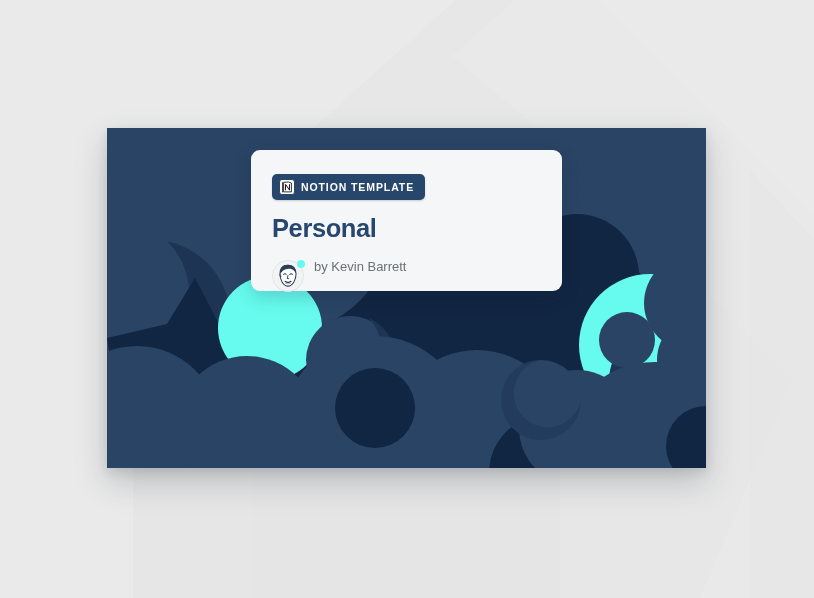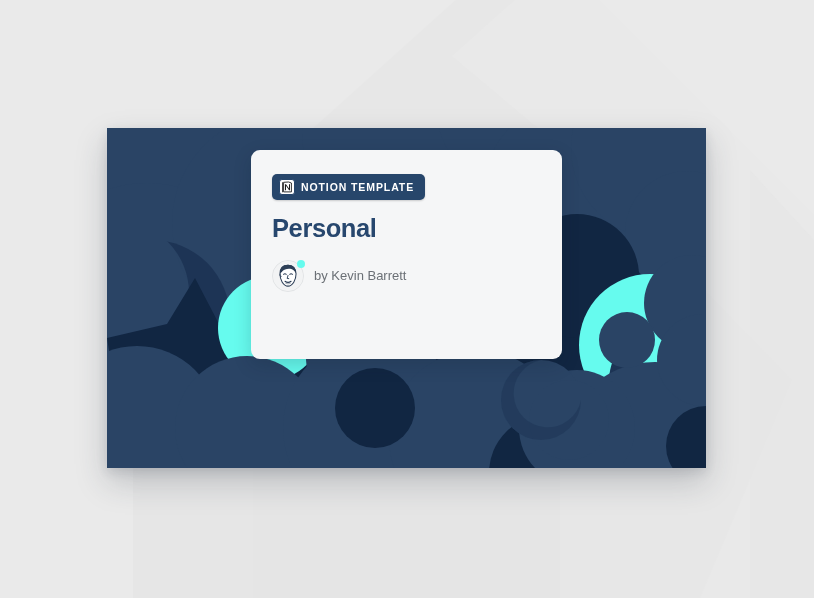--- a/index.html
+++ b/index.html
@@ -48,21 +48,21 @@
     height: 100%;
     display: block;
   }
 
   
   #title-card {
     position: absolute;
     left: 251px;
     top: 150px;
     width: 311px;
-    height: 209px;
+    height: 141px;
     background: #f5f6f7;
     border-radius: 9px;
     box-shadow: 0 6px 18px rgba(12, 25, 45, 0.18);
     box-sizing: border-box;
     padding: 24px 0 0 21px;
     z-index: 5;
   }
 
   
   .badge {
@@ -98,21 +98,20 @@
     font-weight: bold;
     line-height: 1.17;
     letter-spacing: -0.4px;
     font-family: "Liberation Sans", sans-serif;
     max-width: 250px;
   }
 
   
   .author-row {
     display: flex;
-    align-items: center;
     gap: 10px;
     margin-top: 16px;
   }
   .avatar-wrap {
     position: relative;
     width: 32px;
     height: 32px;
     flex: 0 0 32px;
   }
   .avatar {

